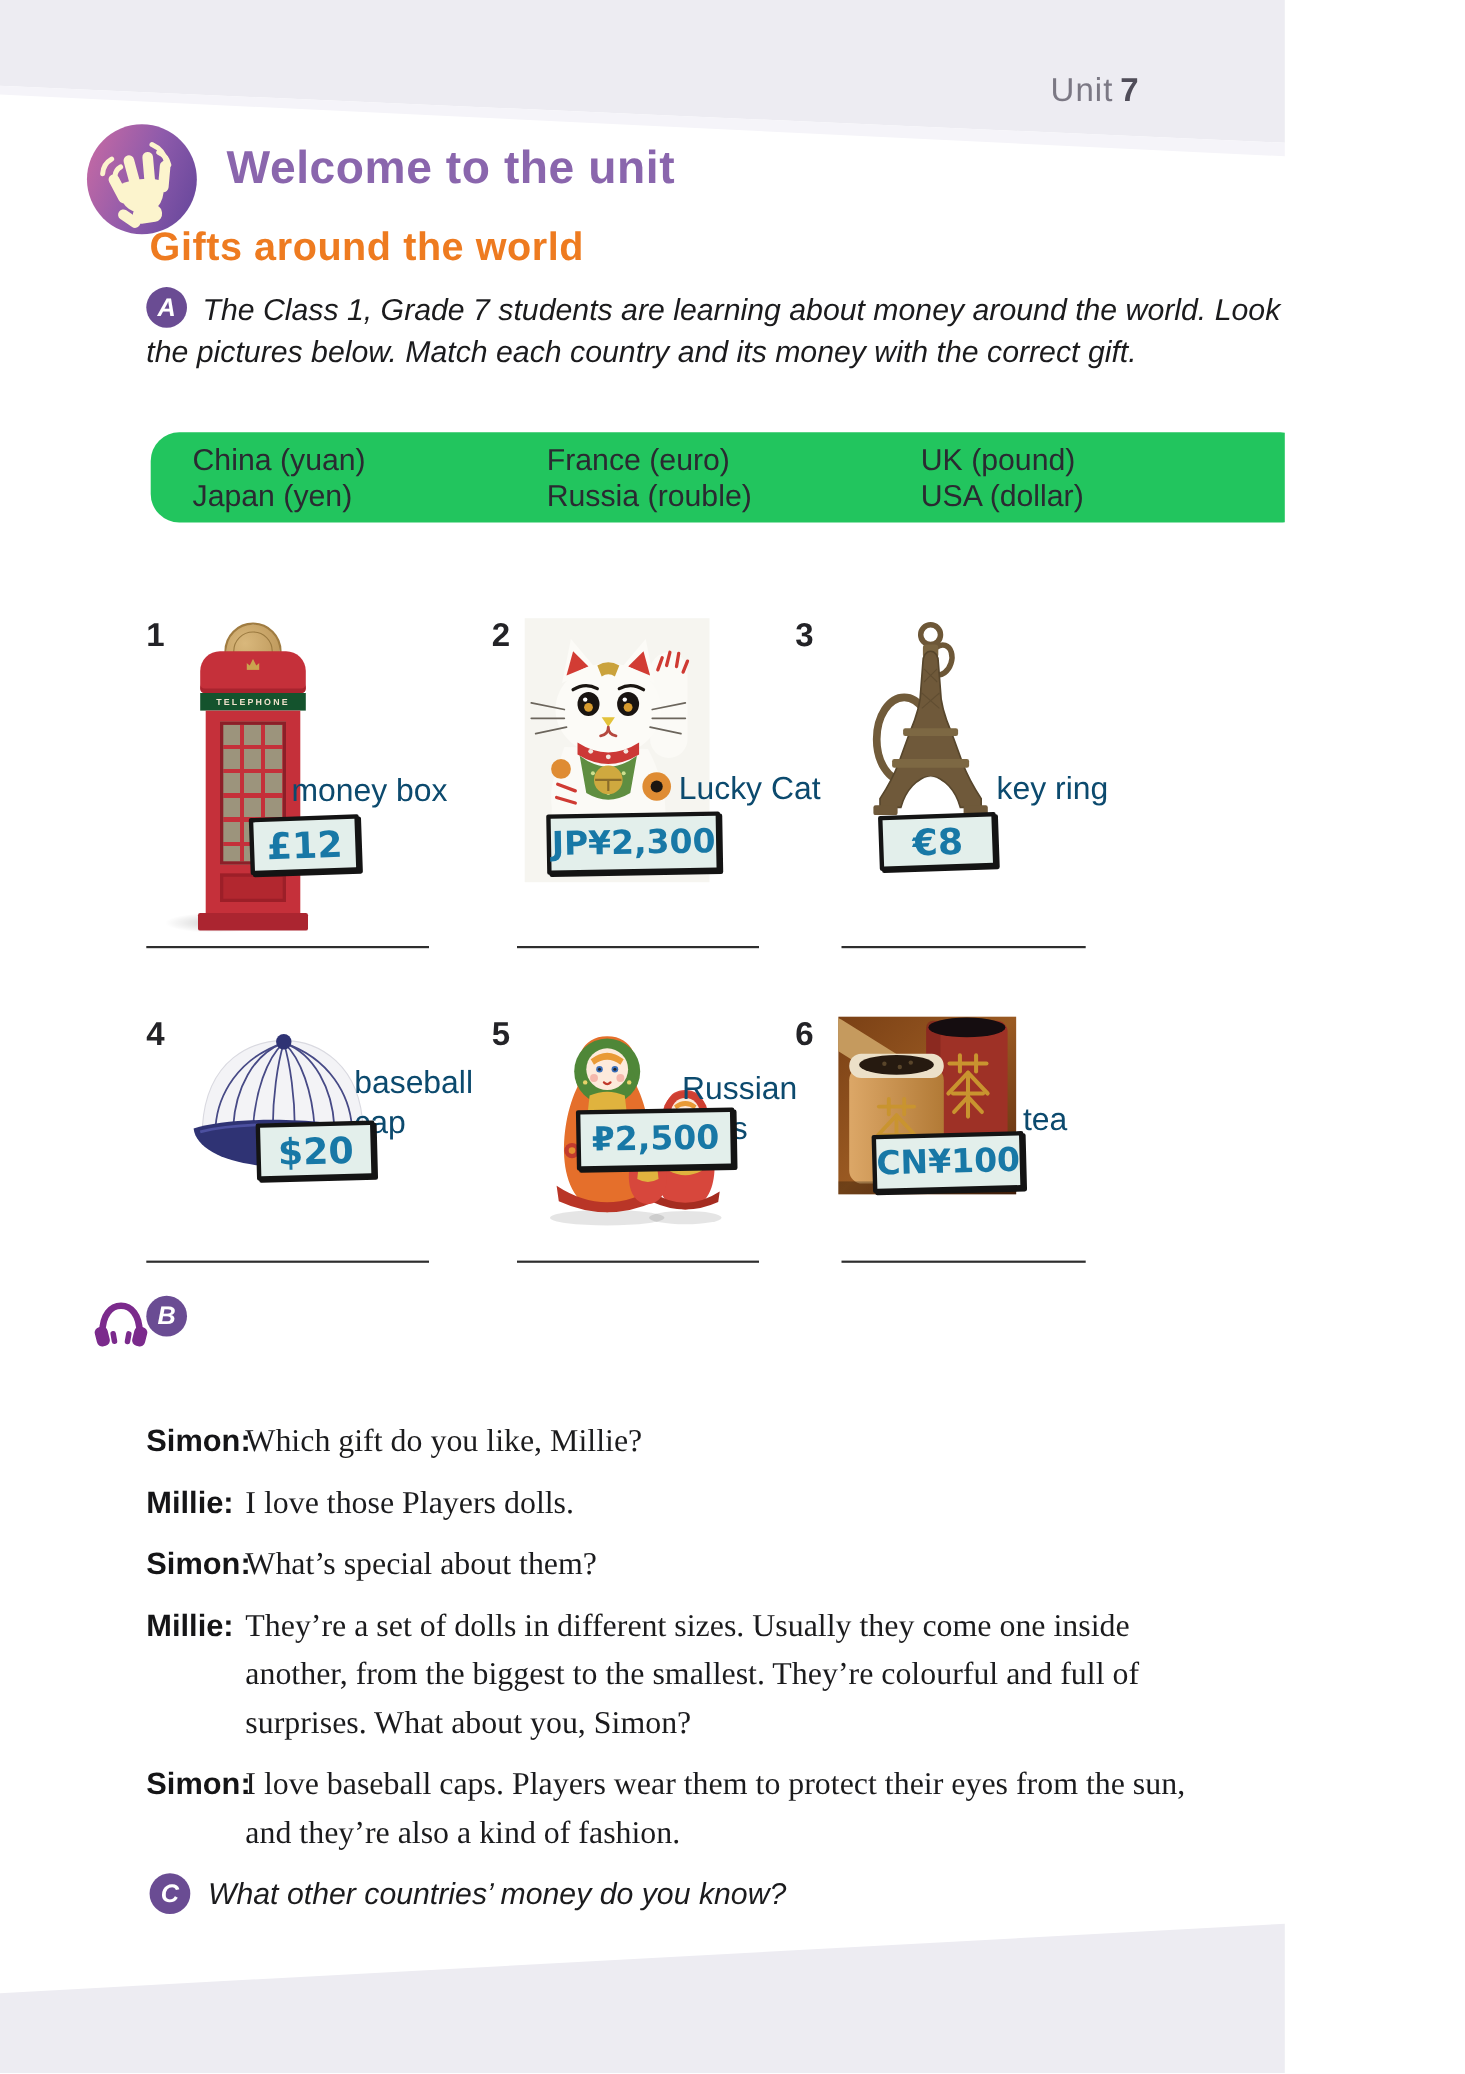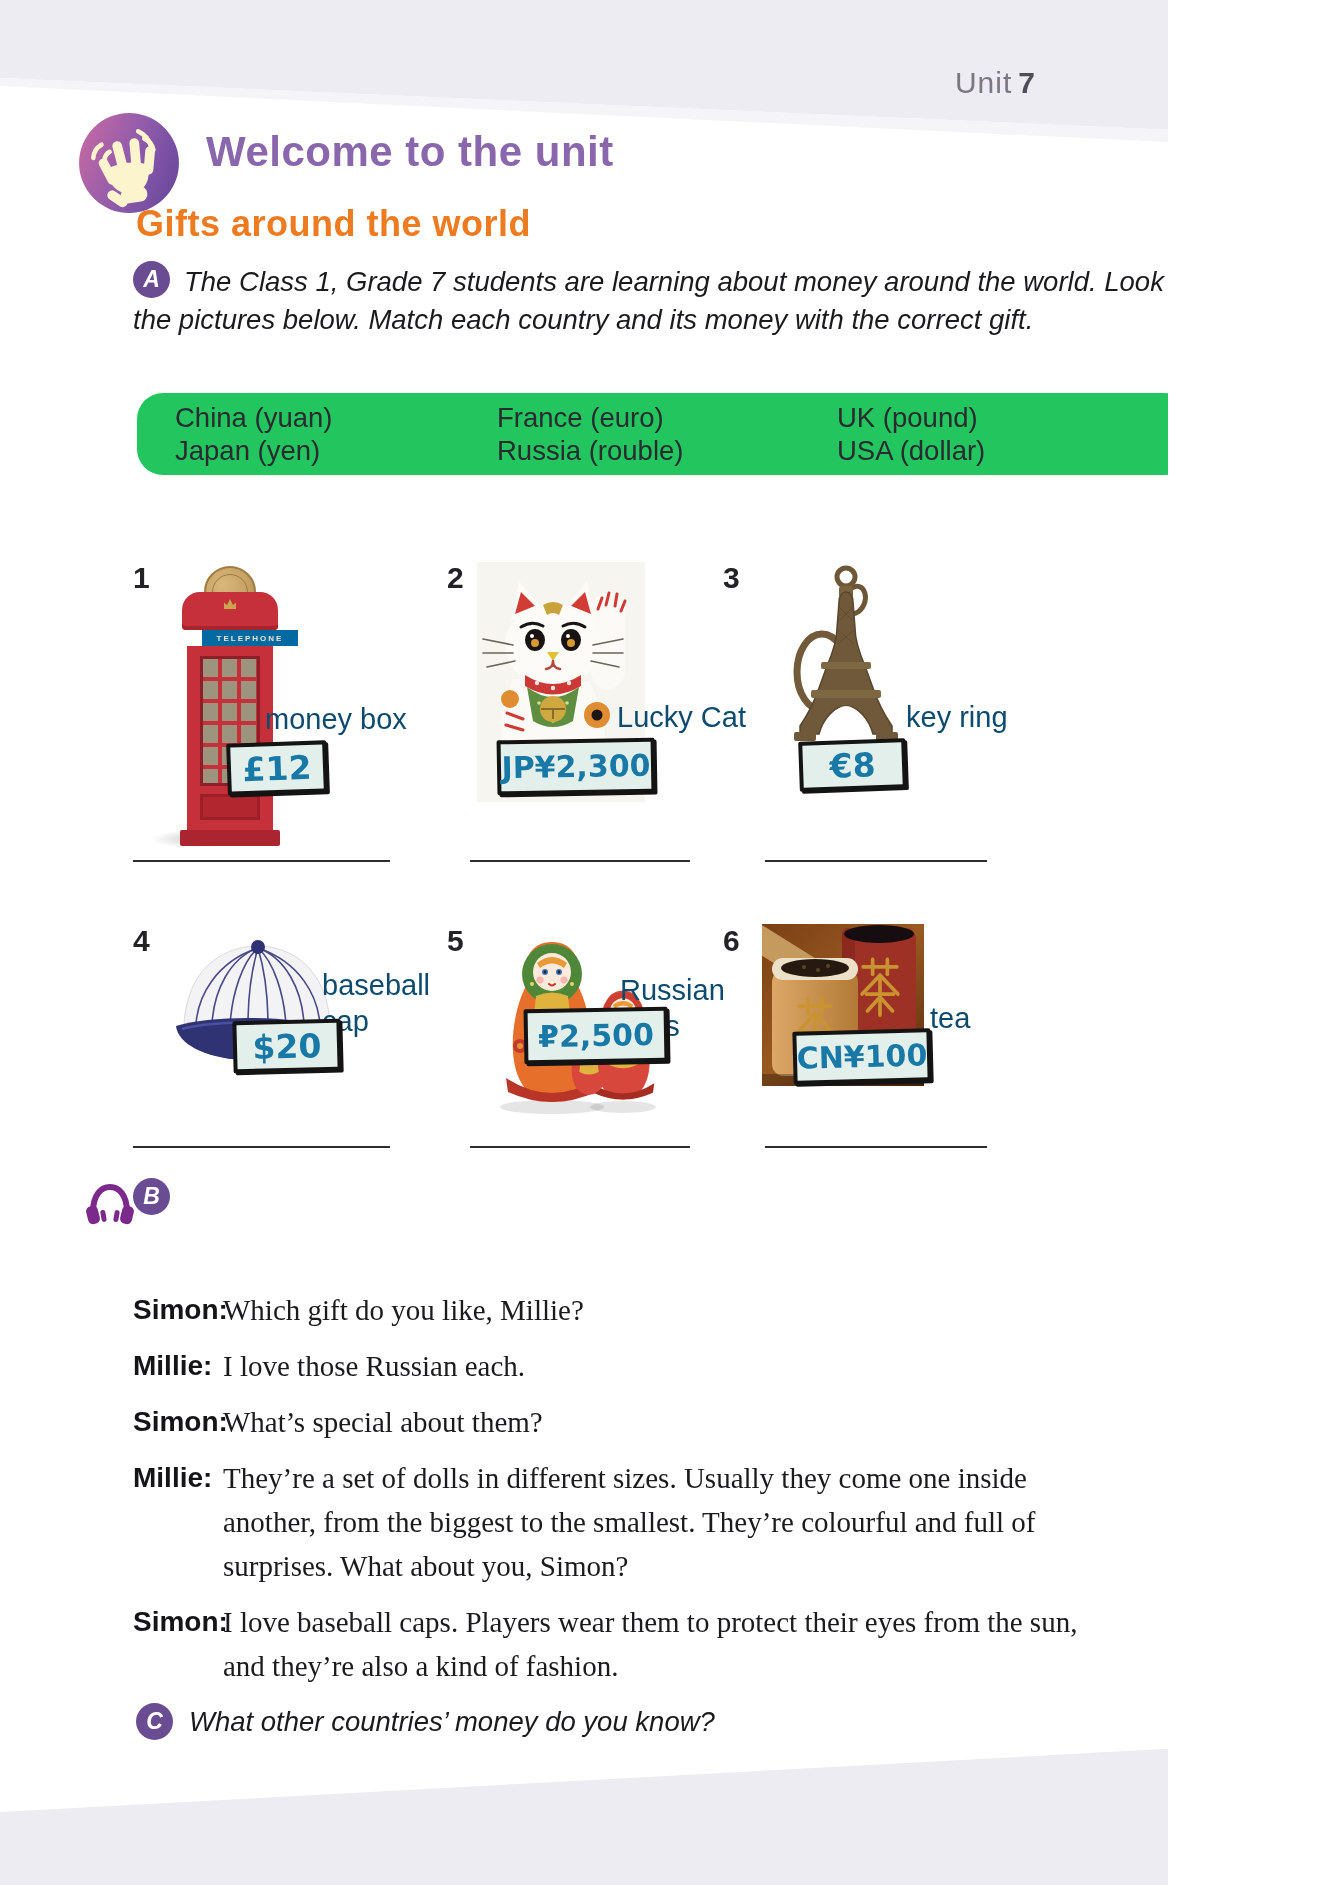--- a/index.html
+++ b/index.html
@@ -79,22 +79,22 @@
   .phonebox{position:absolute;left:180px;top:566px;width:100px;height:285px;}
   .pb-shadow{position:absolute;left:-30px;top:264px;width:90px;height:18px;border-radius:50%;
              background:radial-gradient(closest-side,rgba(0,0,0,.18),rgba(0,0,0,0));}
   .pb-coin{position:absolute;left:24px;top:0;width:52px;height:52px;border-radius:50%;
            background:radial-gradient(circle at 35% 35%,#d9b87c,#b68f52);border:2px solid #a07c41;box-sizing:border-box;}
   .pb-coin::after{content:"";position:absolute;left:6px;top:6px;right:6px;bottom:6px;border-radius:50%;border:1.5px solid #9b7a40;}
   .pb-roof{position:absolute;left:2px;top:26px;width:96px;height:38px;background:#c5303a;
            border-radius:18px 18px 4px 4px;box-shadow:inset 0 -4px 0 #a8242e;}
   .pb-crown{position:absolute;left:44px;top:33px;width:12px;height:10px;background:#caa44e;
             clip-path:polygon(0 100%,0 35%,25% 60%,50% 0,75% 60%,100% 35%,100% 100%);}
-  .pb-sign{position:absolute;left:2px;top:64px;width:96px;height:16px;background:#0369a1;color:#f2e3cd;
-           font-size:8px;letter-spacing:2px;text-align:center;line-height:17px;font-weight:700;margin-left:20px;}
+  .pb-sign{position:absolute;left:2px;top:64px;width:96px;height:16px;background:#14532d;color:#f2e3cd;
+           font-size:8px;letter-spacing:2px;text-align:center;line-height:17px;font-weight:700;}
   .pb-body{position:absolute;left:7px;top:80px;width:86px;height:184px;background:#c5303a;}
   .pb-win{position:absolute;left:13px;top:10px;width:60px;height:130px;background:#9c947c;
           border:3px solid #8c1f28;box-sizing:border-box;
           background-image:
             repeating-linear-gradient(to right,transparent 0 15px,#c5303a 15px 19px),
             repeating-linear-gradient(to bottom,transparent 0 18px,#c5303a 18px 22px);}
   .pb-door{position:absolute;left:13px;top:148px;width:60px;height:26px;background:#b2272f;
            box-shadow:inset 0 0 0 3px #9c1f28;}
   .pb-base{position:absolute;left:0;top:264px;width:100px;height:16px;background:#ab2530;border-radius:2px;}
 
@@ -449,21 +449,21 @@
     <span class="badge float">B</span>
   </div>
 
   <div class="dialogue">
     <div class="turn">
       <span class="spk">Simon:</span>
       <span class="txt">Which gift do you like, Millie?</span>
     </div>
     <div class="turn">
       <span class="spk">Millie:</span>
-      <span class="txt">I love those Russian each.</span>
+      <span class="txt">I love those Players dolls.</span>
     </div>
     <div class="turn">
       <span class="spk">Simon:</span>
       <span class="txt">What’s special about them?</span>
     </div>
     <div class="turn">
       <span class="spk">Millie:</span>
       <span class="txt">They’re a set of dolls in different sizes. Usually they come one inside
 another, from the biggest to the smallest. They’re colourful and full of
 surprises. What about you, Simon?</span>

